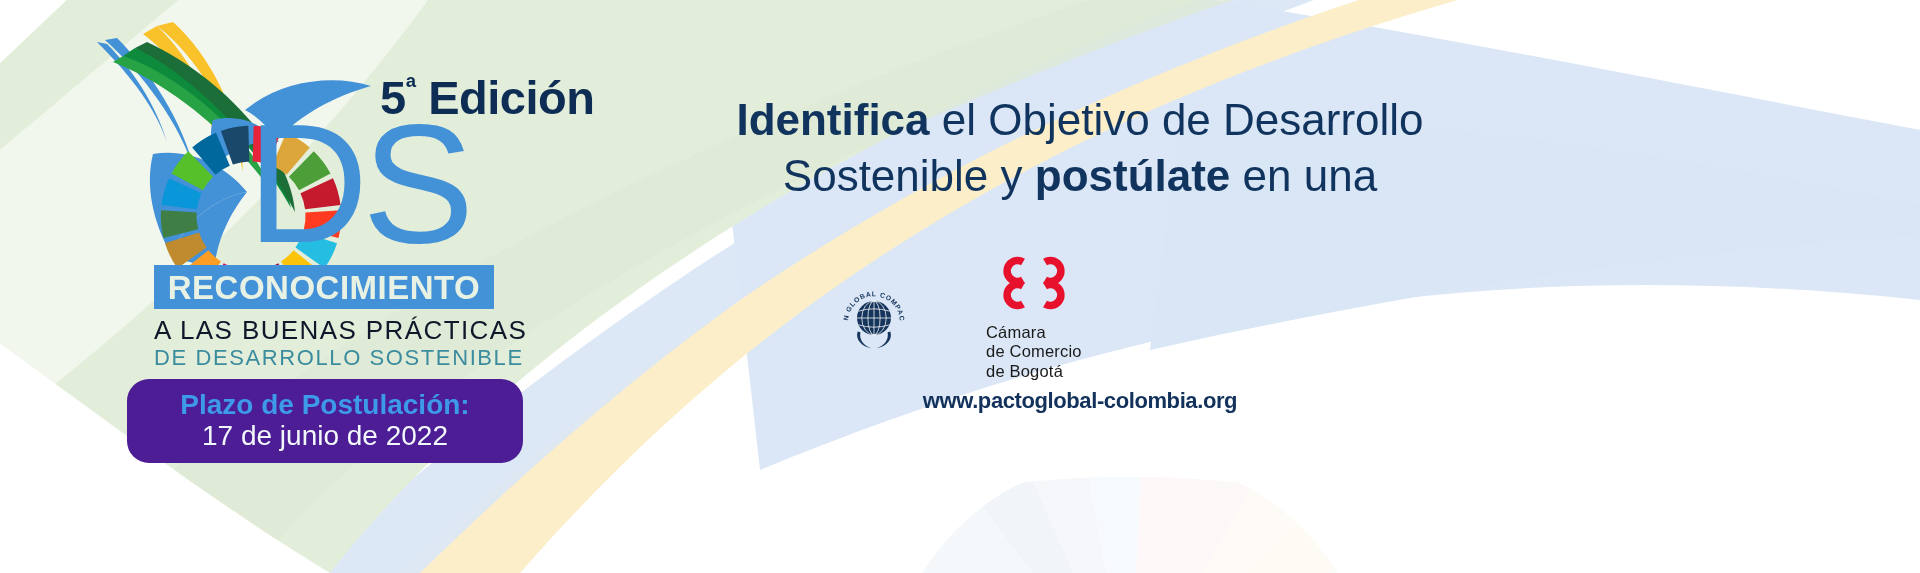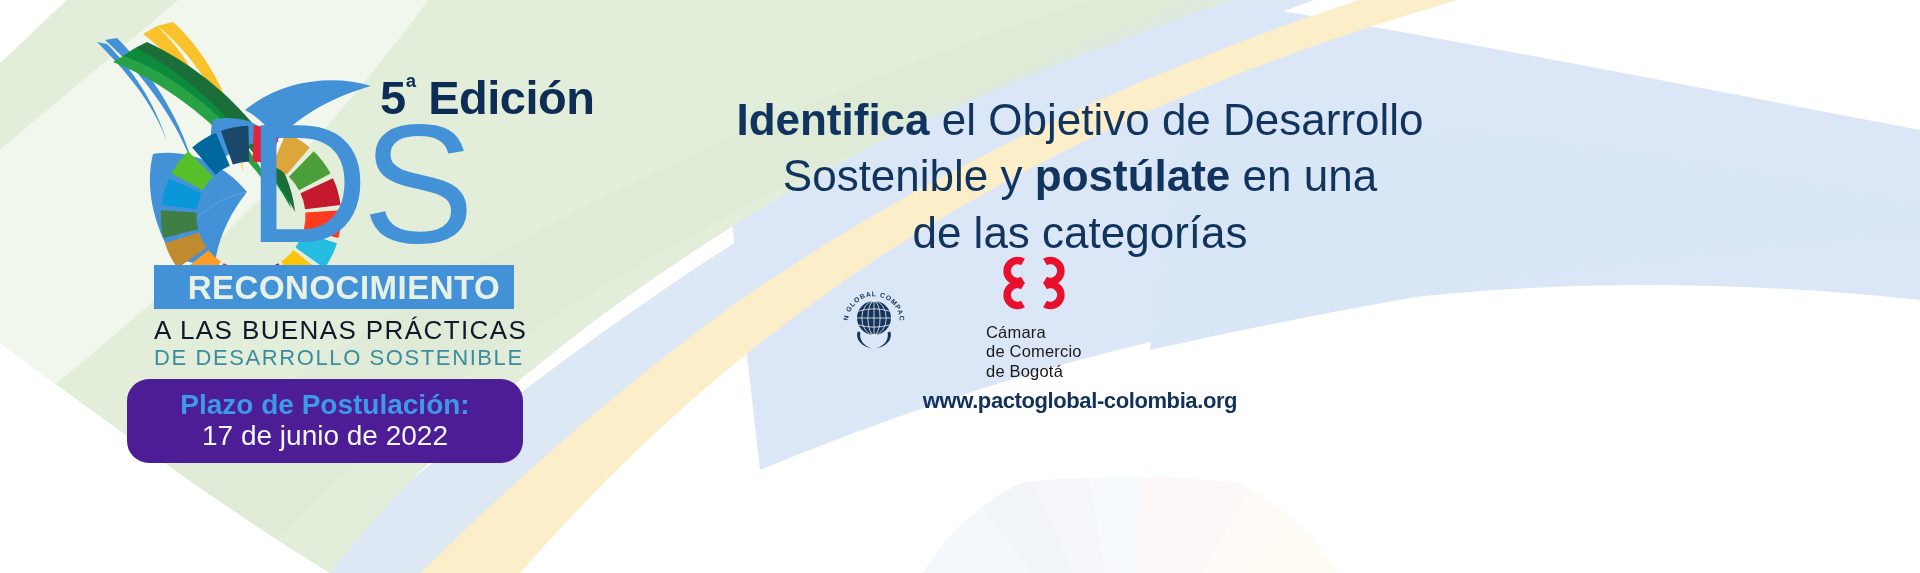--- a/index.html
+++ b/index.html
@@ -48,21 +48,21 @@
     letter-spacing:-6px;
     line-height:1;
     white-space:nowrap;
     font-family:"Liberation Sans", sans-serif;
   }
   .reconocimiento-bar{
     position:absolute;
     left:59px; top:253px;
     width:340px; height:44px;
     background:#4391d6;
-    display:flex;align-items:center;justify-content:center;padding-left:20px;
+    display:flex;align-items:center;justify-content:center;
   }
   .reconocimiento-bar span{
     color:#e8f2e4;
     font-size:33px;
     font-weight:bold;
     letter-spacing:0.5px;
     line-height:1;
   }
   .practicas{
     position:absolute;
@@ -262,21 +262,20 @@
     </div>
   </div>
 
   <div class="headline">
     <span class="ln">
       <b>Identifica</b><span> el Objetivo de Desarrollo</span>
     </span>
     <span class="ln">
       <span>Sostenible y </span><b>postúlate</b><span> en una</span>
     </span>
-    <span class="ln">de las categorías</span>
   </div>
 
   <div class="partners">
 
     <div class="partner">
       <div class="pg-mark">
         <svg viewBox="0 0 100 100" width="68" height="68" xmlns="http://www.w3.org/2000/svg">
           <defs>
             <path id="arcTxt" d="M 12,56 A 38,38 0 0 1 88,56" fill="none"></path>
           </defs>

